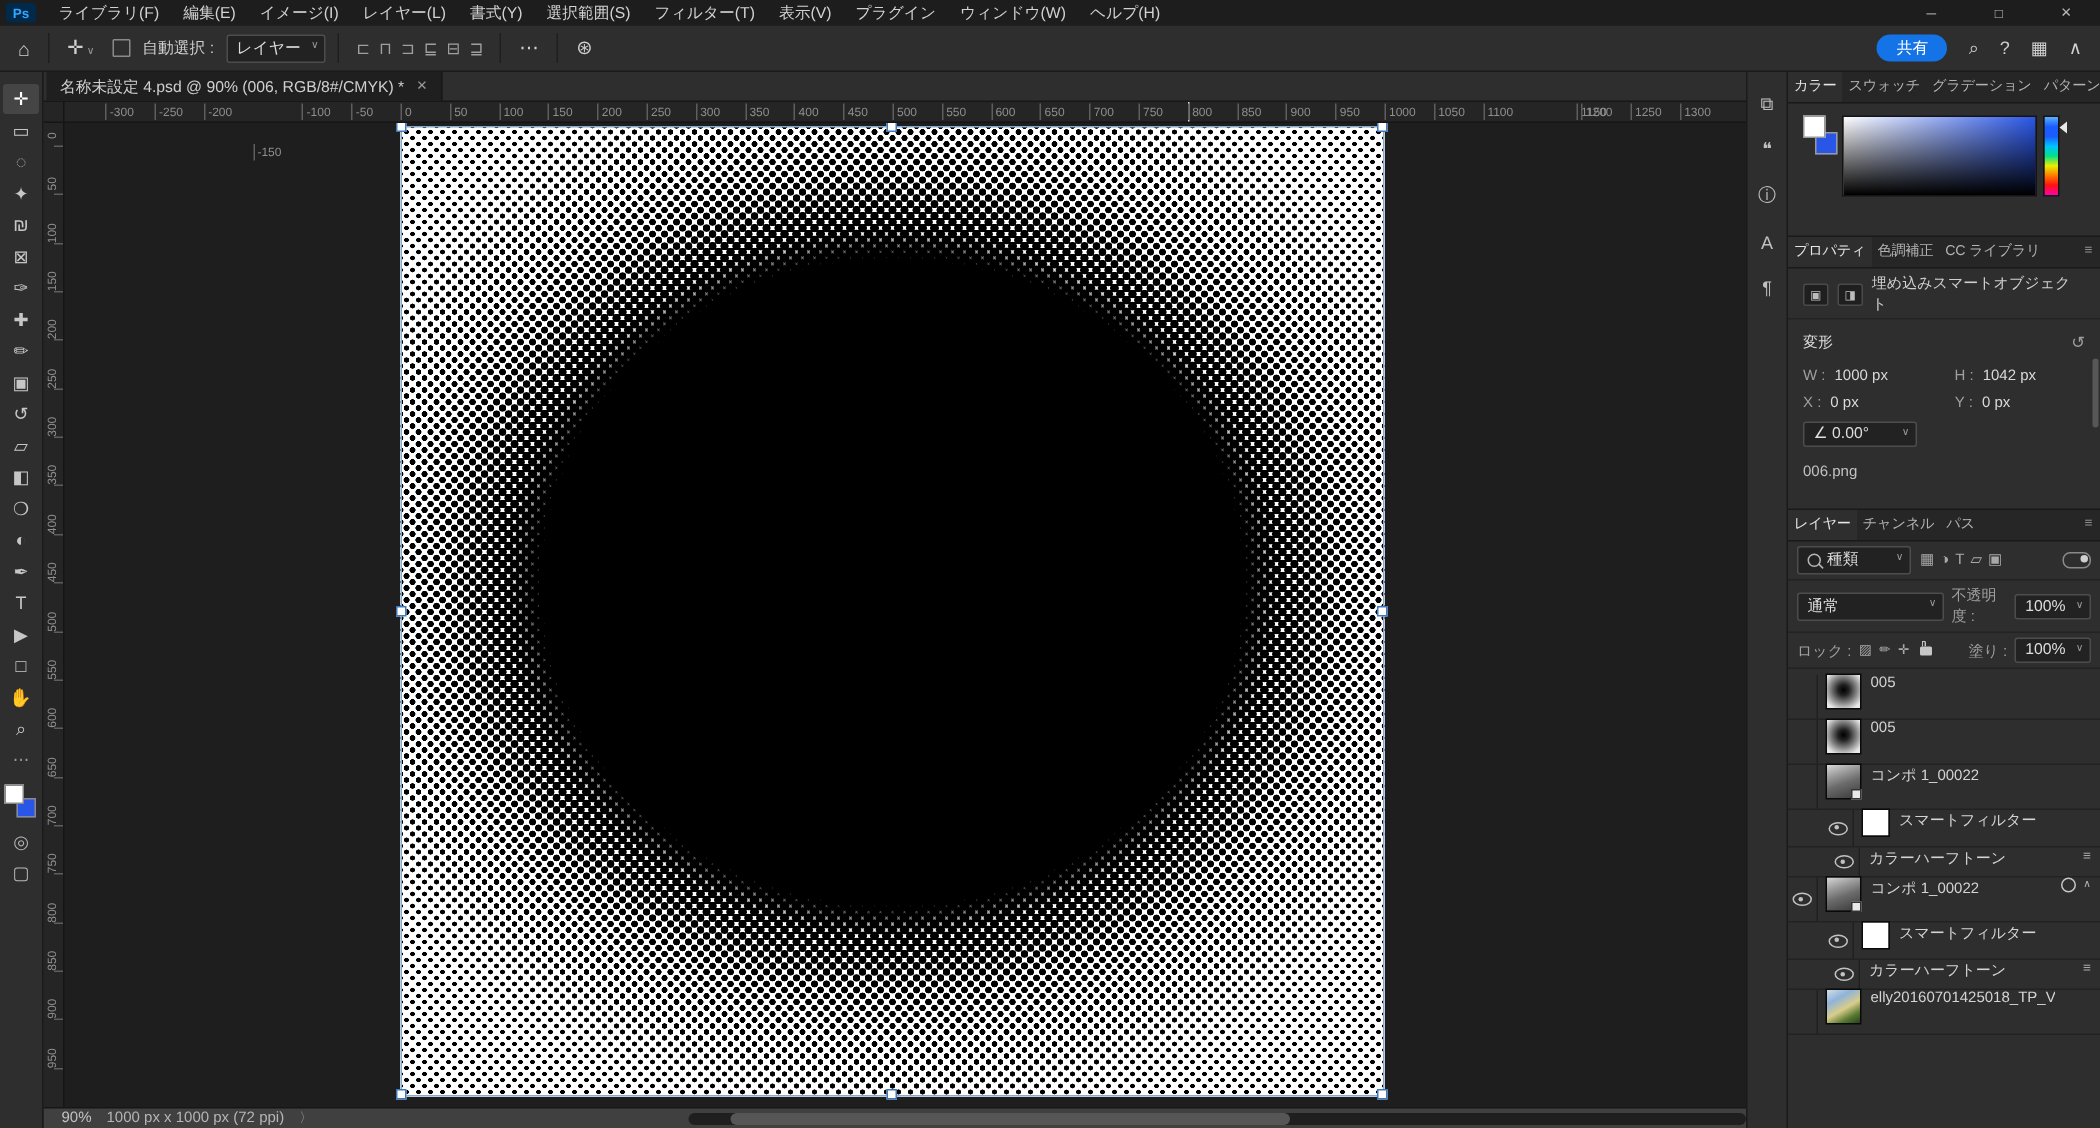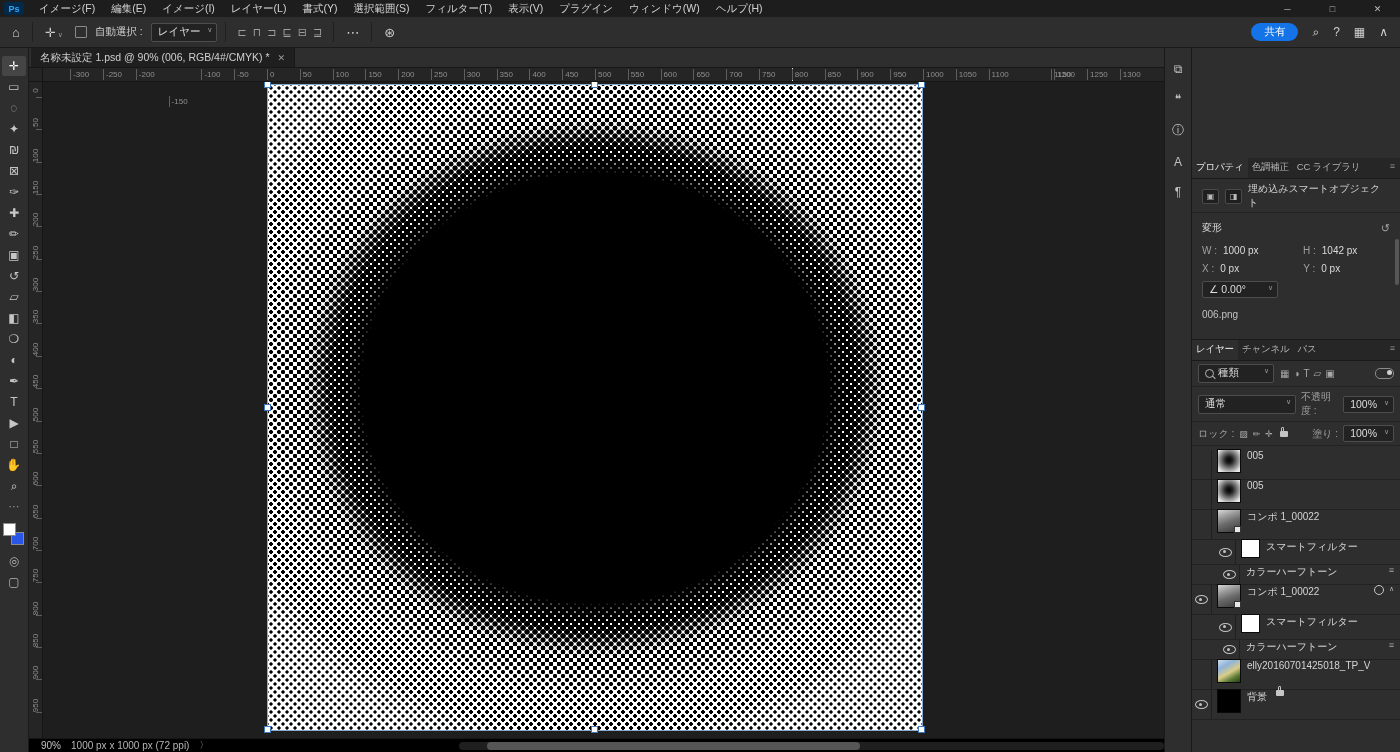--- a/index.html
+++ b/index.html
@@ -75,21 +75,21 @@
       radial-gradient(closest-side, #000 0%, #fff 80%);
     background-size:100% 100%, 8px 8px, 8px 8px;
     background-position:0 0, 0 0, 4px 4px;
     background-blend-mode:multiply, multiply, multiply;
     filter:contrast(13);
   }
   .tbox{position:absolute;left:238px;top:16px;width:656px;height:647px;border:1px solid #88a9cc;box-sizing:border-box;pointer-events:none}
   .hnd{position:absolute;width:7px;height:7px;background:#fff;border:1px solid #3d78bd;box-sizing:border-box;margin:-4px}
 
   
-  .statusbar{position:absolute;left:29px;top:738px;width:1135px;height:14px;background:#000000;
+  .statusbar{position:absolute;left:29px;top:738px;width:1135px;height:14px;background:#404040;
     border-top:1px solid #161616;display:flex;align-items:center;gap:10px;padding-left:12px;
     box-sizing:border-box;font-size:10px;color:#c2c2c2}
   .hs-track{position:absolute;left:430px;top:3px;width:705px;height:8px;background:#1f1f1f;border-radius:4px}
   .hs-thumb{position:absolute;left:458px;top:3px;width:373px;height:8px;background:#565656;border-radius:4px}
 
   
   .dockstrip{position:absolute;left:1164px;top:48px;width:28px;height:704px;background:#2e2e2e;
     border-left:1px solid #1a1a1a;border-right:1px solid #1a1a1a;display:flex;flex-direction:column;
     align-items:center;padding-top:14px;gap:16px;box-sizing:border-box}
   .dicon{color:#c0c0c0;font-size:12px}
@@ -153,21 +153,21 @@
   .lockicon{width:8px;height:6px;background:#c6c6c6;border-radius:1px;position:relative;margin-left:9px;flex:none}
   .lockicon::before{content:"";position:absolute;left:1.5px;top:-4px;width:3px;height:4px;border:1px solid #c6c6c6;
     border-bottom:none;border-radius:3px 3px 0 0;box-sizing:border-box}
 </style>
 </head>
 <body>
 
 <div class="menubar">
   <div class="ps-logo">Ps</div>
   <div class="menu-items" id="menu-items">
-      <span class="mitem">イメージ(F)</span>
+      <span class="mitem">ライブラリ(F)</span>
       <span class="mitem">編集(E)</span>
       <span class="mitem">イメージ(I)</span>
       <span class="mitem">レイヤー(L)</span>
       <span class="mitem">書式(Y)</span>
       <span class="mitem">選択範囲(S)</span>
       <span class="mitem">フィルター(T)</span>
       <span class="mitem">表示(V)</span>
       <span class="mitem">プラグイン</span>
       <span class="mitem">ウィンドウ(W)</span>
       <span class="mitem">ヘルプ(H)</span>
@@ -205,21 +205,21 @@
         <span class="ricon">⌕</span>
         <span class="ricon">?</span>
         <span class="ricon">▦</span>
         <span class="ricon">∧</span>
       </span>
   </span>
 </div>
 
 <div class="tabbar">
   <div class="doctab">
-    <span>名称未設定 1.psd @ 90% (006, RGB/4#/CMYK) *</span>
+    <span>名称未設定 4.psd @ 90% (006, RGB/8#/CMYK) *</span>
     <span class="x">✕</span>
   </div>
 </div>
 
 <div class="toolbar">
   <div id="tools" style="display:flex;flex-direction:column;gap:1px;align-items:center">
       <div class="tool sel">✛</div>
       <div class="tool">▭</div>
       <div class="tool">◌</div>
       <div class="tool">✦</div>
@@ -354,20 +354,37 @@
 <div class="dockstrip" id="dockstrip">
     <span class="dicon">⧉</span>
     <span class="dicon">❝</span>
     <span class="dicon">ⓘ</span>
     <span class="dicon">A</span>
     <span class="dicon">¶</span>
   </div>
 
 <div class="panels">
 
+  <div class="panel" style="top:0;height:110px">
+    <div class="pstrip" id="color-tabs">
+        <span class="ptab active">カラー</span>
+        <span class="ptab">スウォッチ</span>
+        <span class="ptab">グラデーション</span>
+        <span class="ptab">パターン</span>
+      </div>
+    <div style="position:relative;height:89px">
+      <div class="cswatches">
+        <div class="cbg" id="panel-swbg" style="background: rgb(42, 86, 232);"></div>
+        <div class="cfg" id="panel-swfg" style="background: rgb(255, 255, 255);"></div>
+      </div>
+      <div class="sbbox" id="sbbox" style="background: linear-gradient(to top, rgb(0, 0, 0), rgba(0, 0, 0, 0)), linear-gradient(to right, rgb(255, 255, 255), rgb(42, 86, 232));"></div>
+      <div class="huestrip" id="huestrip" style="background: linear-gradient(rgb(91, 176, 255), rgb(26, 92, 255), rgb(26, 92, 255), rgb(0, 195, 255), rgb(0, 224, 138), rgb(232, 240, 0), rgb(255, 122, 0), rgb(255, 17, 17), rgb(255, 0, 170));"></div>
+      <div class="huehandle"></div>
+    </div>
+  </div>
 
   <div class="panel" style="top:110px;height:182px">
     <div class="pstrip" id="prop-tabs">
         <span class="ptab active">プロパティ</span>
         <span class="ptab">色調補正</span>
         <span class="ptab">CC ライブラリ</span>
         <span class="pmenu">≡</span>
       </div>
     <div style="position:relative;padding-top:7px">
       <div class="prow" style="height:20px">
@@ -490,23 +507,15 @@
             <span class="eye"></span>
           </span>
           <span class="lname">カラーハーフトーン</span>
           <span class="fxopt">≡</span>
         </div>
         <div class="lrow layer">
           <span class="eyebox"></span>
           <span class="th th-photo-color"></span>
           <span class="lname">elly20160701425018_TP_V</span>
         </div>
-        <div class="lrow layer">
-          <span class="eyebox">
-            <span class="eye"></span>
-          </span>
-          <span class="th th-black"></span>
-          <span class="lname">背景</span>
-          <span class="lockicon"></span>
-        </div>
       </div>
   </div>
 </div>
 
 </body></html>

